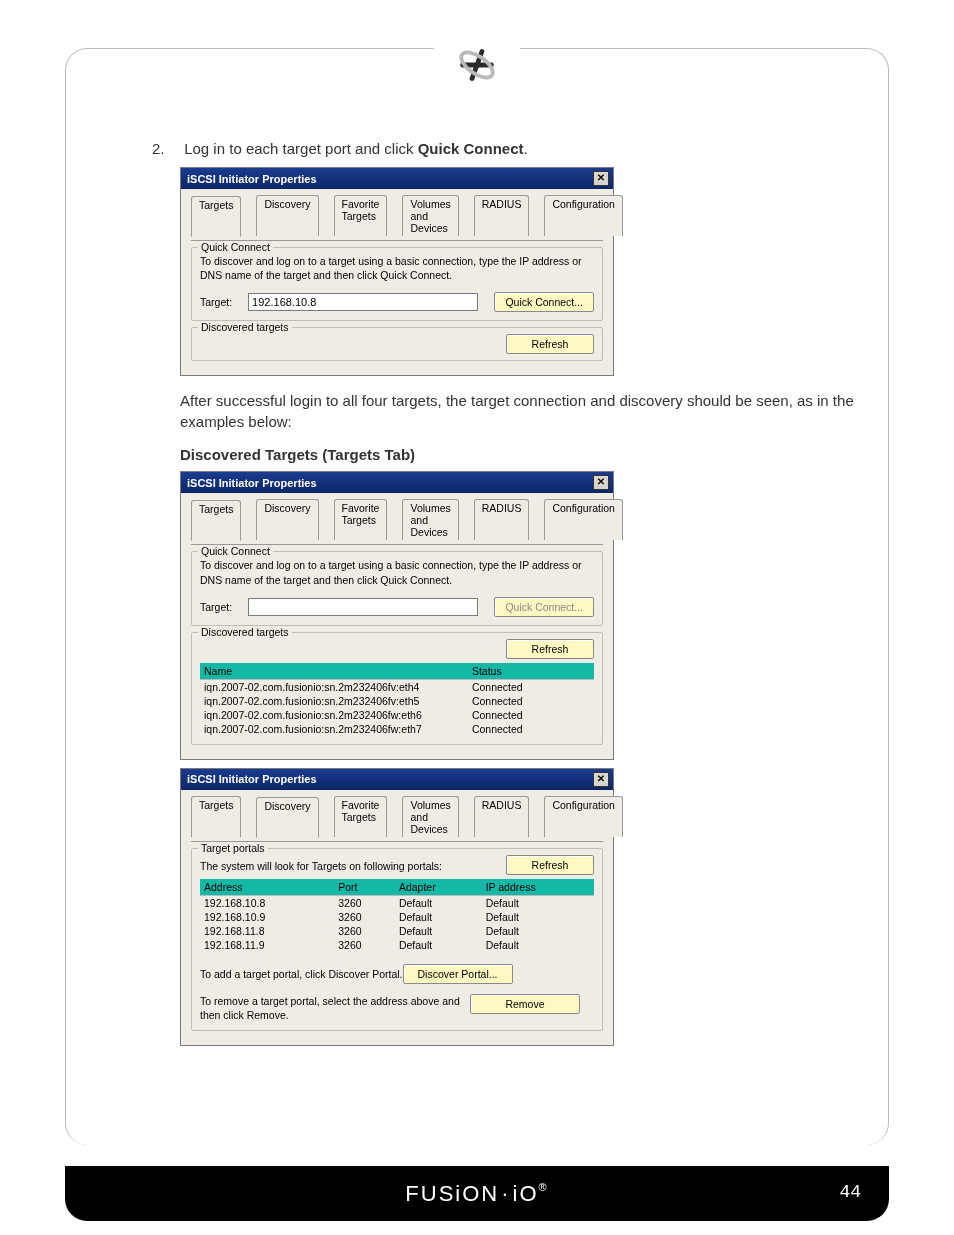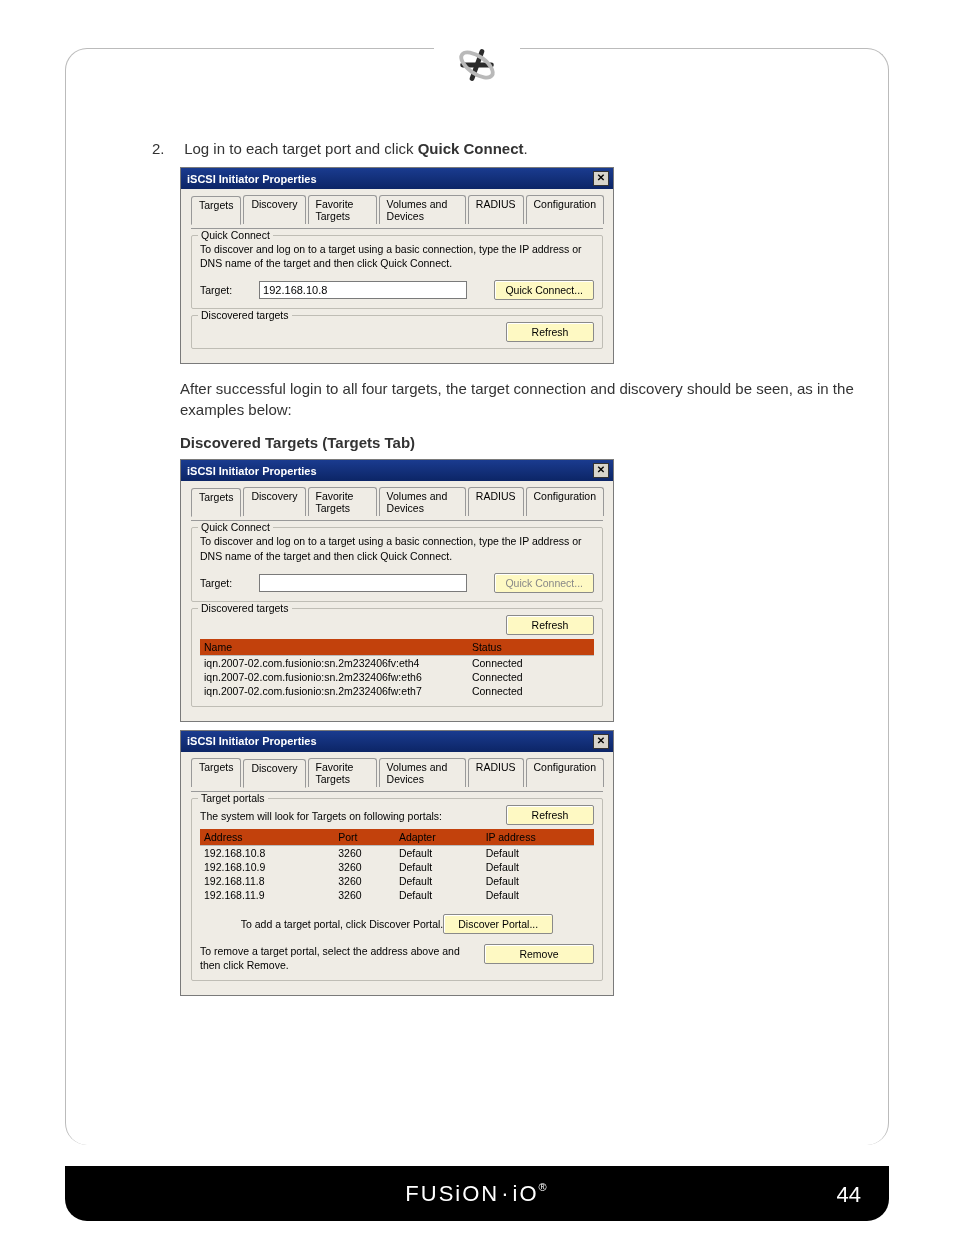--- a/index.html
+++ b/index.html
@@ -74,21 +74,21 @@
     width: 14px; height: 13px;
     background: #d8d5cb;
     border: 1px solid #333;
     color: #000;
     font-size: 10px;
     line-height: 11px;
     text-align: center;
     font-weight: 700;
   }
   .dlg-body { padding: 6px 10px 8px 10px; background:#efece5; }
-  .tabs { display: flex; gap: 3px; margin-bottom: 4px; }
+  .tabs { display: flex; gap: 16px; margin-bottom: 4px; }
   .tab {
     font-size: 10.5px;
     padding: 2px 7px 2px 7px;
     border: 1px solid #999;
     border-bottom: none;
     background: #efece5;
     position: relative;
     margin-right: -1px;
     border-radius: 3px 3px 0 0;
     color:#000;
@@ -105,21 +105,21 @@
   .groupbox .gtitle {
     position: absolute;
     top: -7px;
     left: 6px;
     background: #efece5;
     padding: 0 3px;
     font-size: 10.5px;
     color:#000;
   }
   .wintxt { font-size: 10.5px; color:#000; line-height:1.35;}
-  .row-target { display:flex; align-items:center; gap:27px; margin-top:10px;}
+  .row-target { display:flex; align-items:center; gap:16px; margin-top:10px;}
   .winlabel { font-size: 10.5px; }
   .wininput {
     height: 16px;
     font-size: 11px;
     padding: 0 3px;
     border: 1px solid #7a7a7a;
     background: #fff;
     font-family: Tahoma, Arial, sans-serif;
   }
   .winbtn {
@@ -130,42 +130,42 @@
     background: #fef9c3;
     border: 1px solid #8a8a8a;
     border-radius: 2px;
     color:#000;
     box-shadow: inset 1px 1px 0 #fff;
   }
   .winbtn:disabled { color: #888; }
   .btn-right { float:right; }
   .clr { clear:both; }
   .tbl { width:100%; font-size:10.5px; margin-top:4px; border-collapse: collapse;}
-  .tbl th { text-align:left; font-weight:400; border-bottom:1px solid #bbb; padding:2px 4px; background:#c2410c;}
+  .tbl th { text-align:left; font-weight:400; border-bottom:1px solid #bbb; padding:2px 4px; background:#14b8a6;}
   .tbl td { text-align:left; padding:1px 4px;}
   .portals th { border-bottom:1px solid #bbb;}
   .footer {
     position: absolute;
     bottom: 14px;
     left: 65px; right: 65px;
     height: 55px;
     background: #000;
     border-radius: 0 0 22px 22px;
     display:flex;
     align-items:center;
     justify-content:center;
     color:#fff;
   }
   .pagenum {
     position:absolute;
     right: 28px;
     top: 16px;
     color:#fff;
-    font-size: 22px;
-    font-family: Liberation Sans, sans-serif;
+    font-size: 18px;
+    font-family: Liberation Mono, monospace;
   }
   .brand {
     font-family: Arial, sans-serif;
     font-size: 22px;
     letter-spacing: 2px;
     font-weight: 300;
   }
   .brand .dot { padding:0 2px;}
 </style>
 </head>
@@ -255,20 +255,24 @@
             <tbody>
                 <tr>
               <th style="width:68%">Name</th>
               <th>Status</th>
             </tr>
             <tr>
                   <td>iqn.2007-02.com.fusionio:sn.2m232406fv:eth4</td>
                   <td>Connected</td>
                 </tr>
             <tr>
+                  <td>iqn.2007-02.com.fusionio:sn.2m232406fv:eth5</td>
+                  <td>Connected</td>
+                </tr>
+            <tr>
                   <td>iqn.2007-02.com.fusionio:sn.2m232406fw:eth6</td>
                   <td>Connected</td>
                 </tr>
             <tr>
                   <td>iqn.2007-02.com.fusionio:sn.2m232406fw:eth7</td>
                   <td>Connected</td>
                 </tr>
           </tbody>
             </table>
         </div>
@@ -324,25 +328,25 @@
                   <td>Default</td>
                 </tr>
             <tr>
                   <td>192.168.11.9</td>
                   <td>3260</td>
                   <td>Default</td>
                   <td>Default</td>
                 </tr>
           </tbody>
             </table>
-          <div style="display:flex; justify-content:center; align-items:center; margin-top:12px;">
+          <div style="display:flex; justify-content:flex-start; align-items:center; margin-top:12px;">
             <div class="wintxt">To add a target portal, click Discover Portal.</div>
             <button class="winbtn" style="min-width:110px">Discover Portal...</button>
           </div>
-          <div style="display:flex; justify-content:space-between; align-items:flex-start; margin-top:10px;">
+          <div style="display:flex; align-items:flex-start; margin-top:10px;">
             <div class="wintxt" style="max-width:270px">To remove a target portal, select the address above and then click Remove.</div>
             <button class="winbtn" style="min-width:110px">Remove</button>
           </div>
         </div>
       </div>
     </div>
 
   </div>
 
   <div class="footer">

